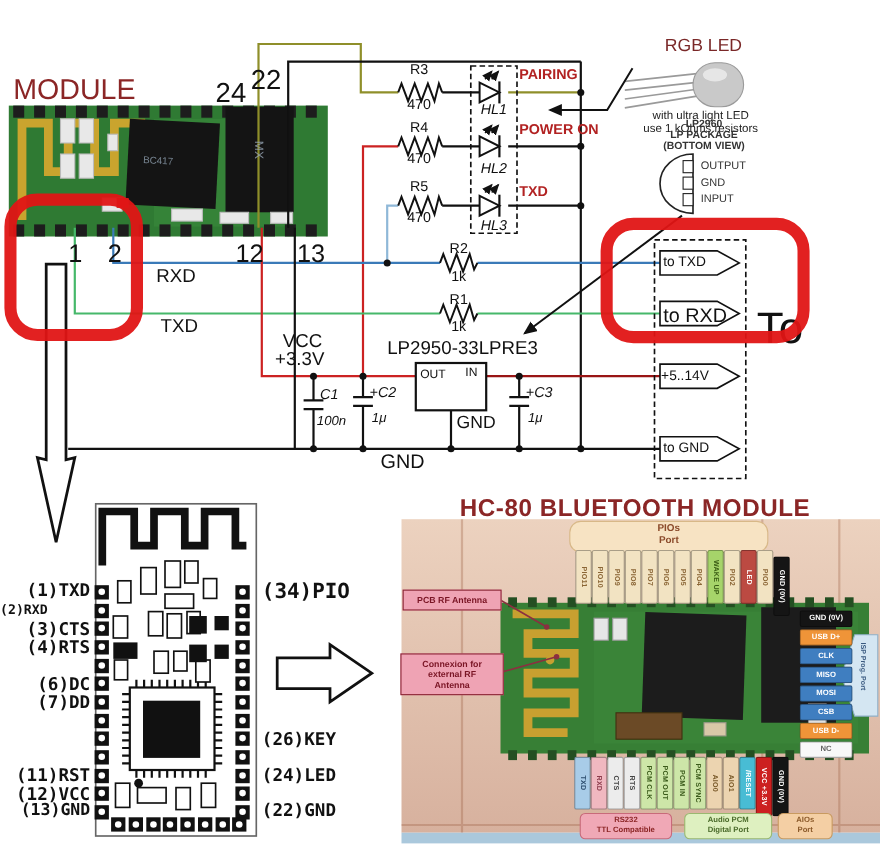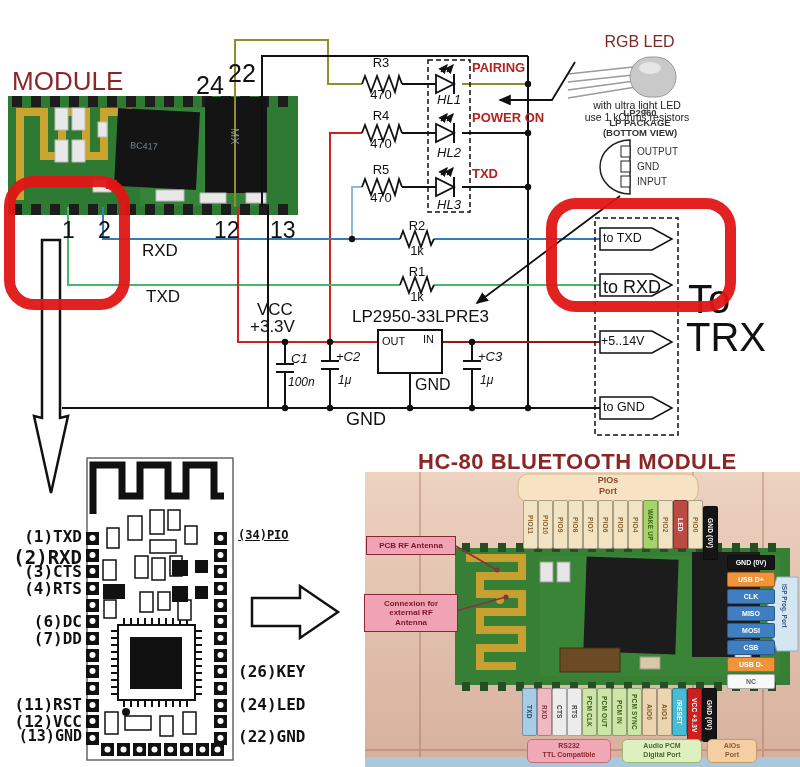--- a/index.html
+++ b/index.html
@@ -431,35 +431,34 @@
 <div class="lbl" style="left:338px;top:374px;font-size:12px;font-style:italic;">1μ</div>
 <div class="lbl" style="left:478px;top:350px;font-size:13px;font-style:italic;">+C3</div>
 <div class="lbl" style="left:480px;top:374px;font-size:12px;font-style:italic;">1μ</div>
 
 <div class="lbl" style="left:603px;top:232px;font-size:12.5px;">to TXD</div>
 <div class="lbl" style="left:603px;top:278px;font-size:18px;">to RXD</div>
 <div class="lbl" style="left:601px;top:335px;font-size:12.5px;">+5..14V</div>
 <div class="lbl" style="left:603px;top:401px;font-size:12.5px;">to GND</div>
 
 <div class="lbl" style="left:688px;top:278px;font-size:40px;">To</div>
-<div class="lbl" style="left:686px;top:316px;font-size:40px;">TRX</div>
 
 <div class="lbl" style="left:130px;top:142px;font-size:9px;color:#8fa0b0;opacity:.8;transform:rotate(3deg);">BC417</div>
 <div class="lbl vtext" style="left:228px;top:128px;font-size:11px;color:#9aa8b8;opacity:.8;">MX</div>
 
 <div class="lbl mono" style="left:0;top:529px;width:82px;text-align:right;font-size:16px;">(1)TXD</div>
-<div class="lbl mono" style="left:0;top:548px;width:82px;text-align:right;font-size:19px;">(2)RXD</div>
+<div class="lbl mono" style="left:0;top:548px;width:82px;font-size:12px;">(2)RXD</div>
 <div class="lbl mono" style="left:0;top:564px;width:82px;text-align:right;font-size:16px;">(3)CTS</div>
 <div class="lbl mono" style="left:0;top:581px;width:82px;text-align:right;font-size:16px;">(4)RTS</div>
 <div class="lbl mono" style="left:0;top:614px;width:82px;text-align:right;font-size:16px;">(6)DC</div>
 <div class="lbl mono" style="left:0;top:631px;width:82px;text-align:right;font-size:16px;">(7)DD</div>
 <div class="lbl mono" style="left:0;top:697px;width:82px;text-align:right;font-size:16px;">(11)RST</div>
 <div class="lbl mono" style="left:0;top:714px;width:82px;text-align:right;font-size:16px;">(12)VCC</div>
 <div class="lbl mono" style="left:0;top:729px;width:82px;text-align:right;font-size:15px;">(13)GND</div>
-<div class="lbl mono" style="left:238px;top:529px;font-size:12px;text-decoration:underline;">(34)PIO</div>
+<div class="lbl mono" style="left:238px;top:529px;font-size:19px;">(34)PIO</div>
 <div class="lbl mono" style="left:238px;top:664px;font-size:16px;">(26)KEY</div>
 <div class="lbl mono" style="left:238px;top:697px;font-size:16px;">(24)LED</div>
 <div class="lbl mono" style="left:238px;top:729px;font-size:16px;">(22)GND</div>
 
 <div class="lbl" style="left:418px;top:450px;font-size:22px;font-weight:bold;color:#8b2626;letter-spacing:.5px;">HC-80 BLUETOOTH MODULE</div>
 <div class="lbl ctr" style="left:518px;top:476px;width:180px;font-size:9px;font-weight:bold;color:#8b4a2a;">PIOs</div>
 <div class="lbl ctr" style="left:518px;top:487px;width:180px;font-size:9px;font-weight:bold;color:#8b4a2a;">Port</div>
 
 <div class="vchip" style="left: 523px; top: 500px; height: 47px; background: rgb(242, 227, 194); color: rgb(138, 101, 53);">PIO11</div>
 <div class="vchip" style="left: 538px; top: 500px; height: 47px; background: rgb(242, 227, 194); color: rgb(138, 101, 53);">PIO10</div>

